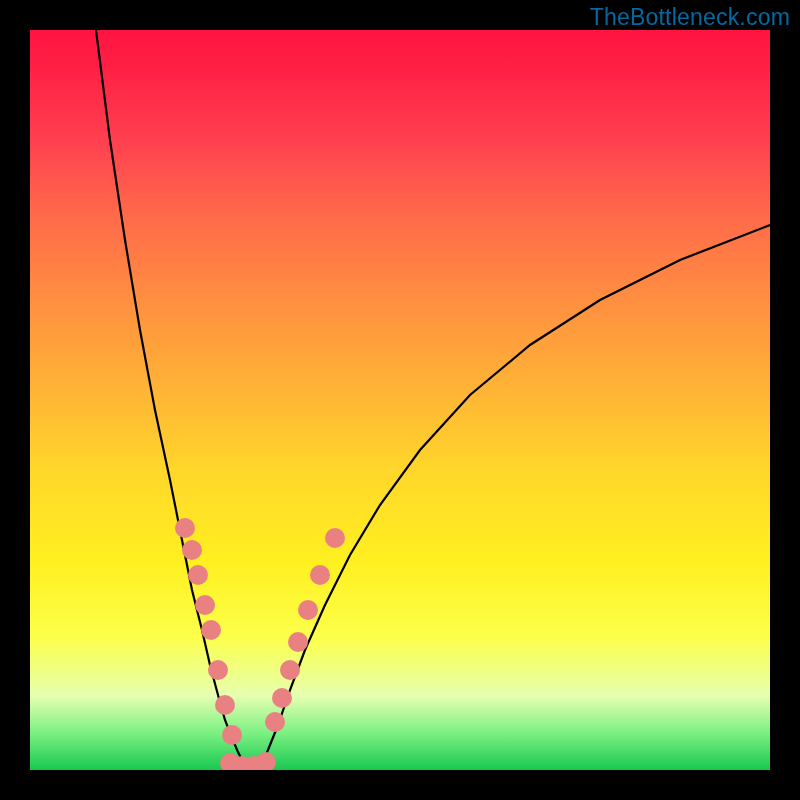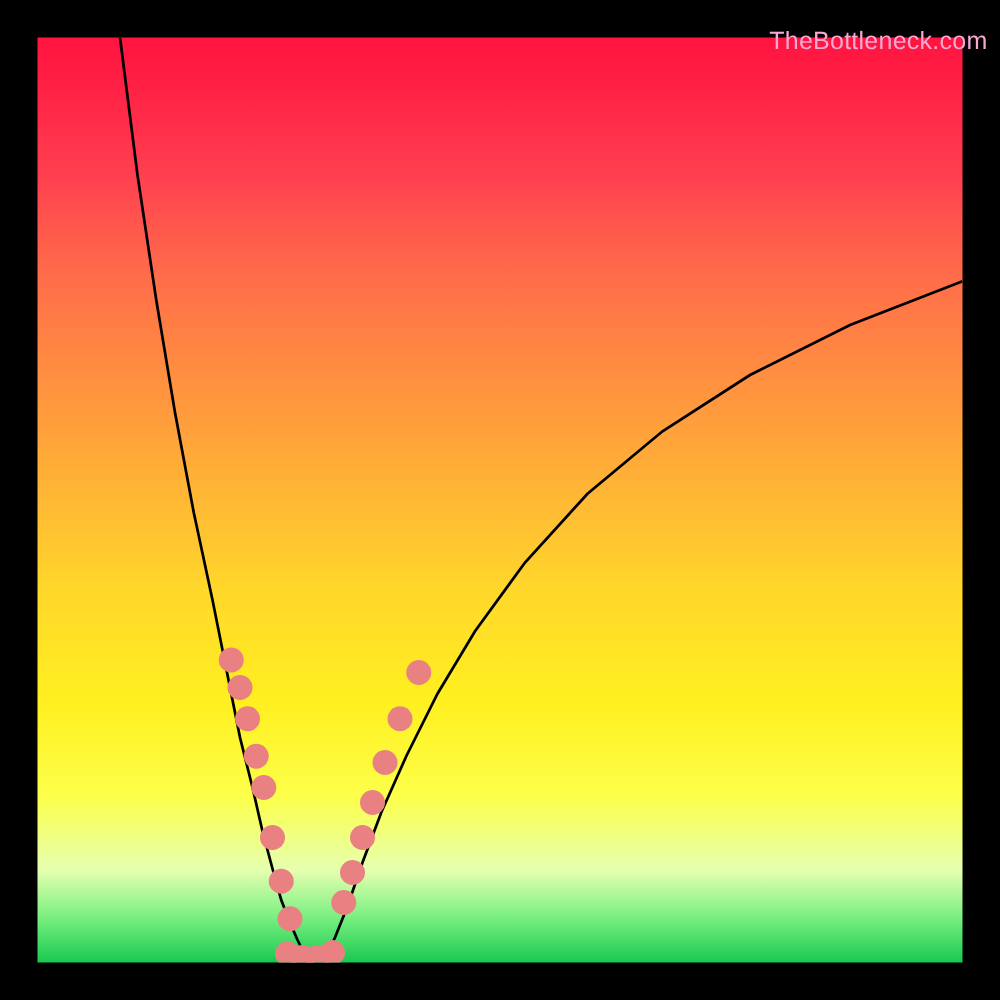--- a/index.html
+++ b/index.html
@@ -26,26 +26,26 @@
       #ffd82a 60%,
       #fff020 72%,
       #fcff4a 82%,
       #e6ffb0 90%,
       #7cf082 95%,
       #18c850 100%
     );
   }
   .watermark {
     position: absolute;
-    top: 22px;
+    top: 4px;
     right: 10px;
     font-family: Arial, Helvetica, sans-serif;
-    font-size: 20px;
+    font-size: 23px;
     font-weight: 500;
-    color: #f9a8d4;
+    color: #0369a1;
     letter-spacing: 0.2px;
   }
   svg.overlay {
     position: absolute;
     left: 0;
     top: 0;
     width: 740px;
     height: 740px;
   }
 </style>

